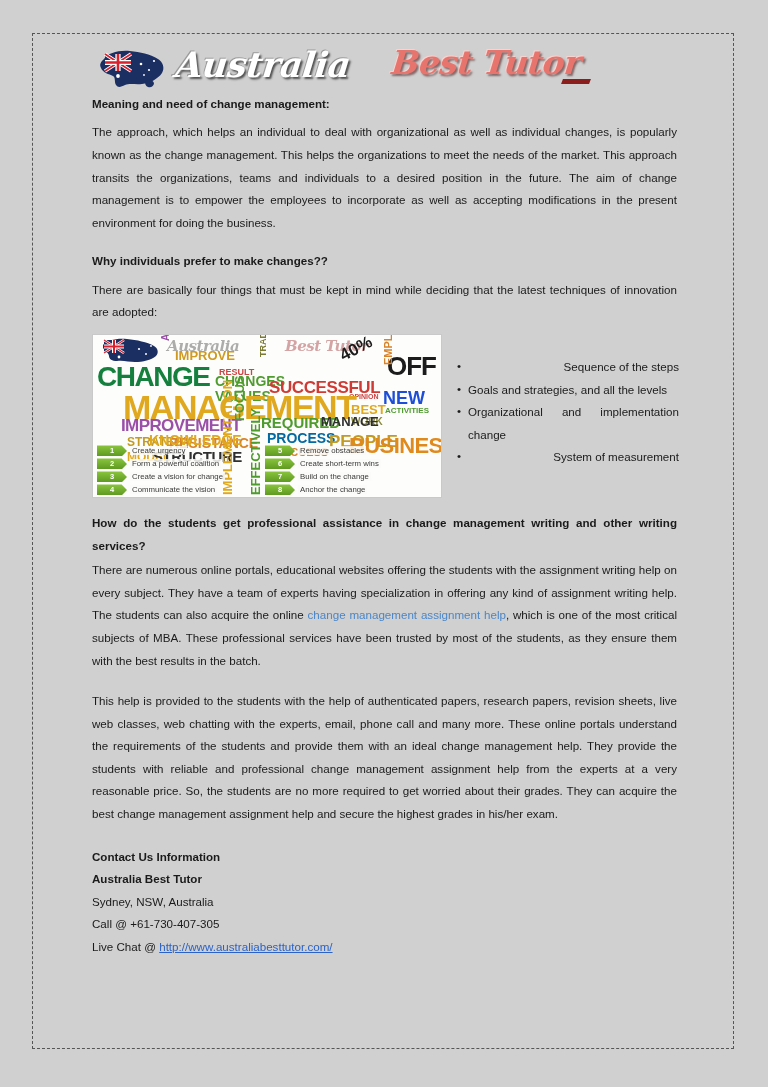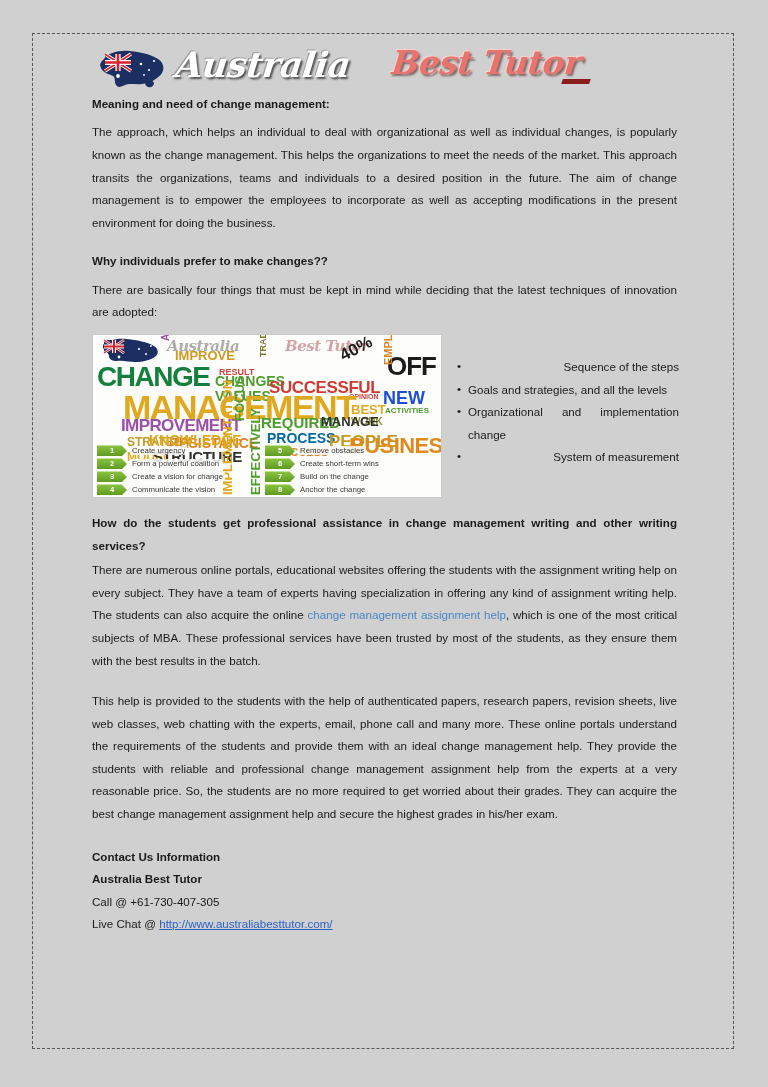--- a/index.html
+++ b/index.html
@@ -374,18 +374,19 @@
     </div>
 
     <h2 class="sub-head wide">How do the students get professional assistance in change management writing and other writing services?</h2>
     <p class="body"><span>There are numerous online portals, educational websites offering the students with the assignment writing help on every subject. They have a team of experts having specialization in offering any kind of assignment writing help. The students can also acquire the online </span><a class="inline-link" href="#">change management assignment help</a><span>, which is one of the most critical subjects of MBA. These professional services have been trusted by most of the students, as they ensure them with the best results in the batch.</span></p>
 
     <p class="body">This help is provided to the students with the help of authenticated papers, research papers, revision sheets, live web classes, web chatting with the experts, email, phone call and many more. These online portals understand the requirements of the students and provide them with an ideal change management help. They provide the students with reliable and professional change management assignment help from the experts at a very reasonable price. So, the students are no more required to get worried about their grades. They can acquire the best change management assignment help and secure the highest grades in his/her exam.</p>
 
     <div class="contact">
       <div class="line bold">Contact Us Information</div>
       <div class="line bold">Australia Best Tutor</div>
+      <div class="line">Sydney, NSW, Australia</div>
       <div class="line">Call @ +61-730-407-305</div>
       <div class="line"><span>Live Chat @ </span><a href="#">http://www.australiabesttutor.com/</a></div>
     </div>
 
   </div>
 </div>
 
 </body></html>

